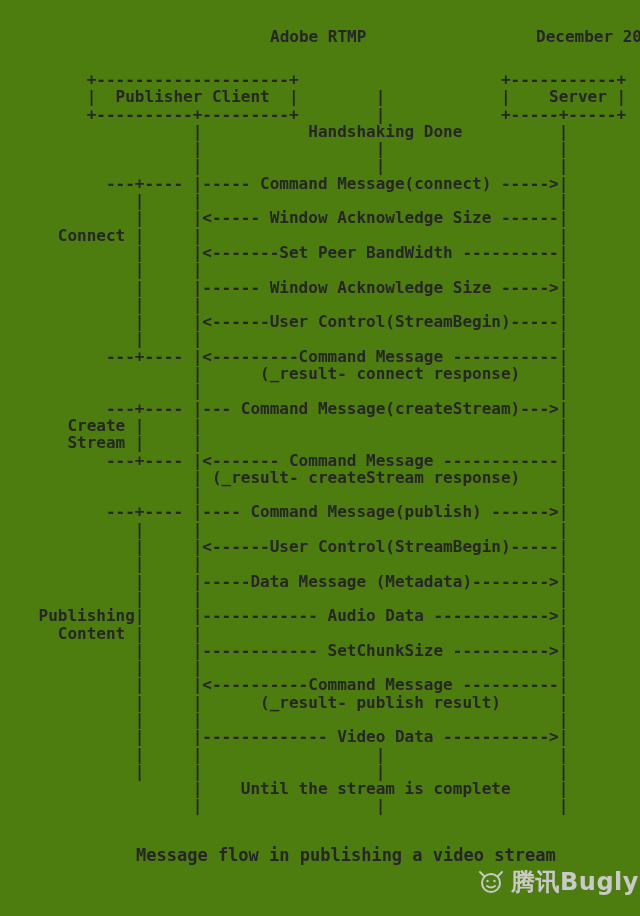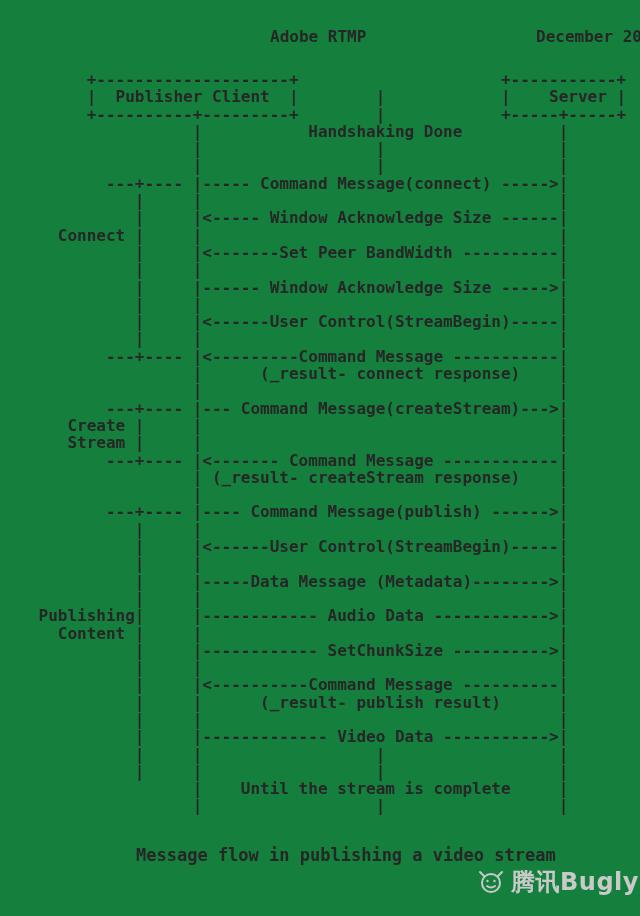--- a/index.html
+++ b/index.html
@@ -9,21 +9,21 @@
   }
   body {
     width: 640px;
     height: 916px;
     overflow: hidden;
     position: relative;
   }
   .page {
     position: absolute;
     inset: 0;
-    background: #15803d;
+    background: #4d7c0f;
     font-family: "DejaVu Sans Mono", monospace;
     font-weight: 700;
     color: #262626;
   }
   .header-line {
     position: absolute;
     top: 27px;
     left: 0;
     width: 100%;
     height: 18px;

